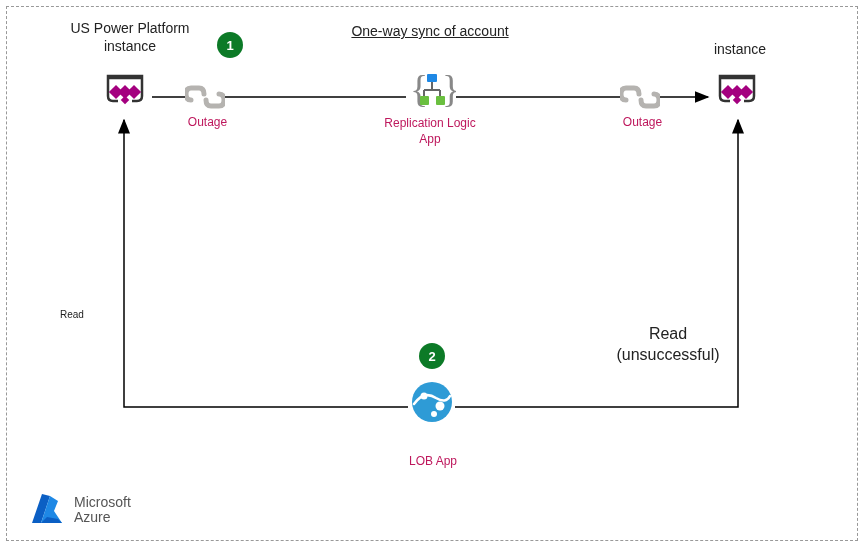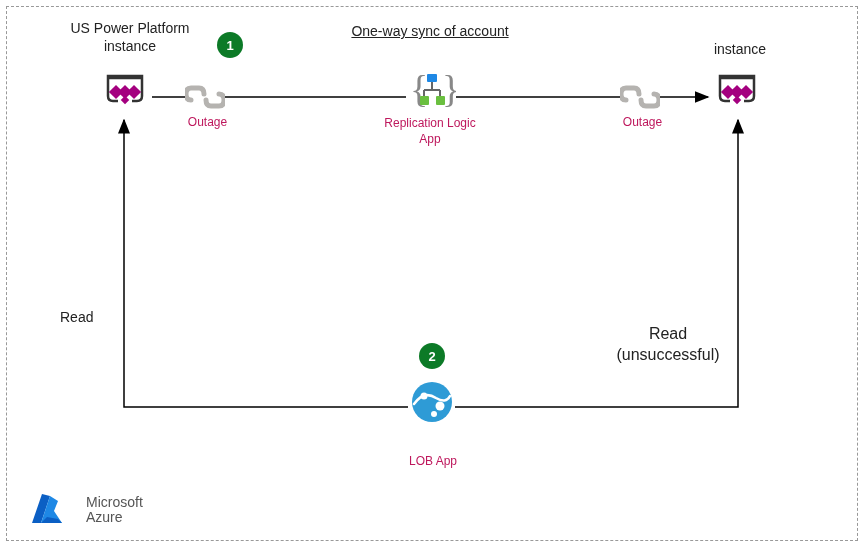--- a/index.html
+++ b/index.html
@@ -1,21 +1,21 @@
 <!DOCTYPE html>
 <html><head>
   <meta charset="utf-8">
   <style>
     * { margin: 0; padding: 0; box-sizing: border-box; }
     body { width: 864px; height: 547px; font-family: 'Segoe UI', Arial, sans-serif; background: #fff; position: relative; }
     .frame { position: absolute; top: 6px; left: 6px; right: 6px; bottom: 6px; border: 1px dashed #999; }
     .node-label { position: absolute; text-align: center; font-size: 14px; color: #222; line-height: 1.3; }
     .small-label { font-size: 12px; color: #be185d; }
     .badge { position: absolute; width: 26px; height: 26px; border-radius: 50%; background: #0c7a27; color: #fff; display: flex; align-items: center; justify-content: center; font-size: 13px; font-weight: 600; }
-    .logo-wrap { position: absolute; bottom: 18px; left: 28px; display: flex; align-items: center; gap: 20px; }
+    .logo-wrap { position: absolute; bottom: 18px; left: 28px; display: flex; align-items: center; gap: 8px; }
     .logo-text { font-size: 14px; color: #555; line-height: 1.1; }
     svg.icon { display: block; }
   </style>
 </head>
 <body>
 
 <div class="frame"></div>
 
 <div class="node-label" style="left:60px; top:19px; width:140px;">
   <span>US Power Platform</span><br>
@@ -95,21 +95,21 @@
   <line x1="152" y1="97" x2="185" y2="97" stroke="#000" stroke-width="1.5"></line>
   <line x1="225" y1="97" x2="406" y2="97" stroke="#000" stroke-width="1.5"></line>
   <line x1="456" y1="97" x2="620" y2="97" stroke="#000" stroke-width="1.5"></line>
   <line x1="660" y1="97" x2="708" y2="97" stroke="#000" stroke-width="1.5" marker-end="url(#arrow)"></line>
 
   <path d="M408 407 L124 407 L124 120" fill="none" stroke="#000" stroke-width="1.5" marker-end="url(#arrow)"></path>
 
   <path d="M455 407 L738 407 L738 120" fill="none" stroke="#000" stroke-width="1.5" marker-end="url(#arrow)"></path>
 </svg>
 
-<div class="node-label" style="left:60px; top:308px; width:60px; text-align:left; font-size:14px;">
+<div class="node-label" style="left:60px; top:308px; width:60px; text-align:left; font-size:10px;">
   <span>Read</span>
 </div>
 <div class="node-label" style="left:598px; top:324px; width:140px; text-align:center; font-size:16px;">
   <span>Read (unsuccessful)</span>
 </div>
 
 <div class="badge" style="left:419px; top:343px;">
   <span>2</span>
 </div>
 

